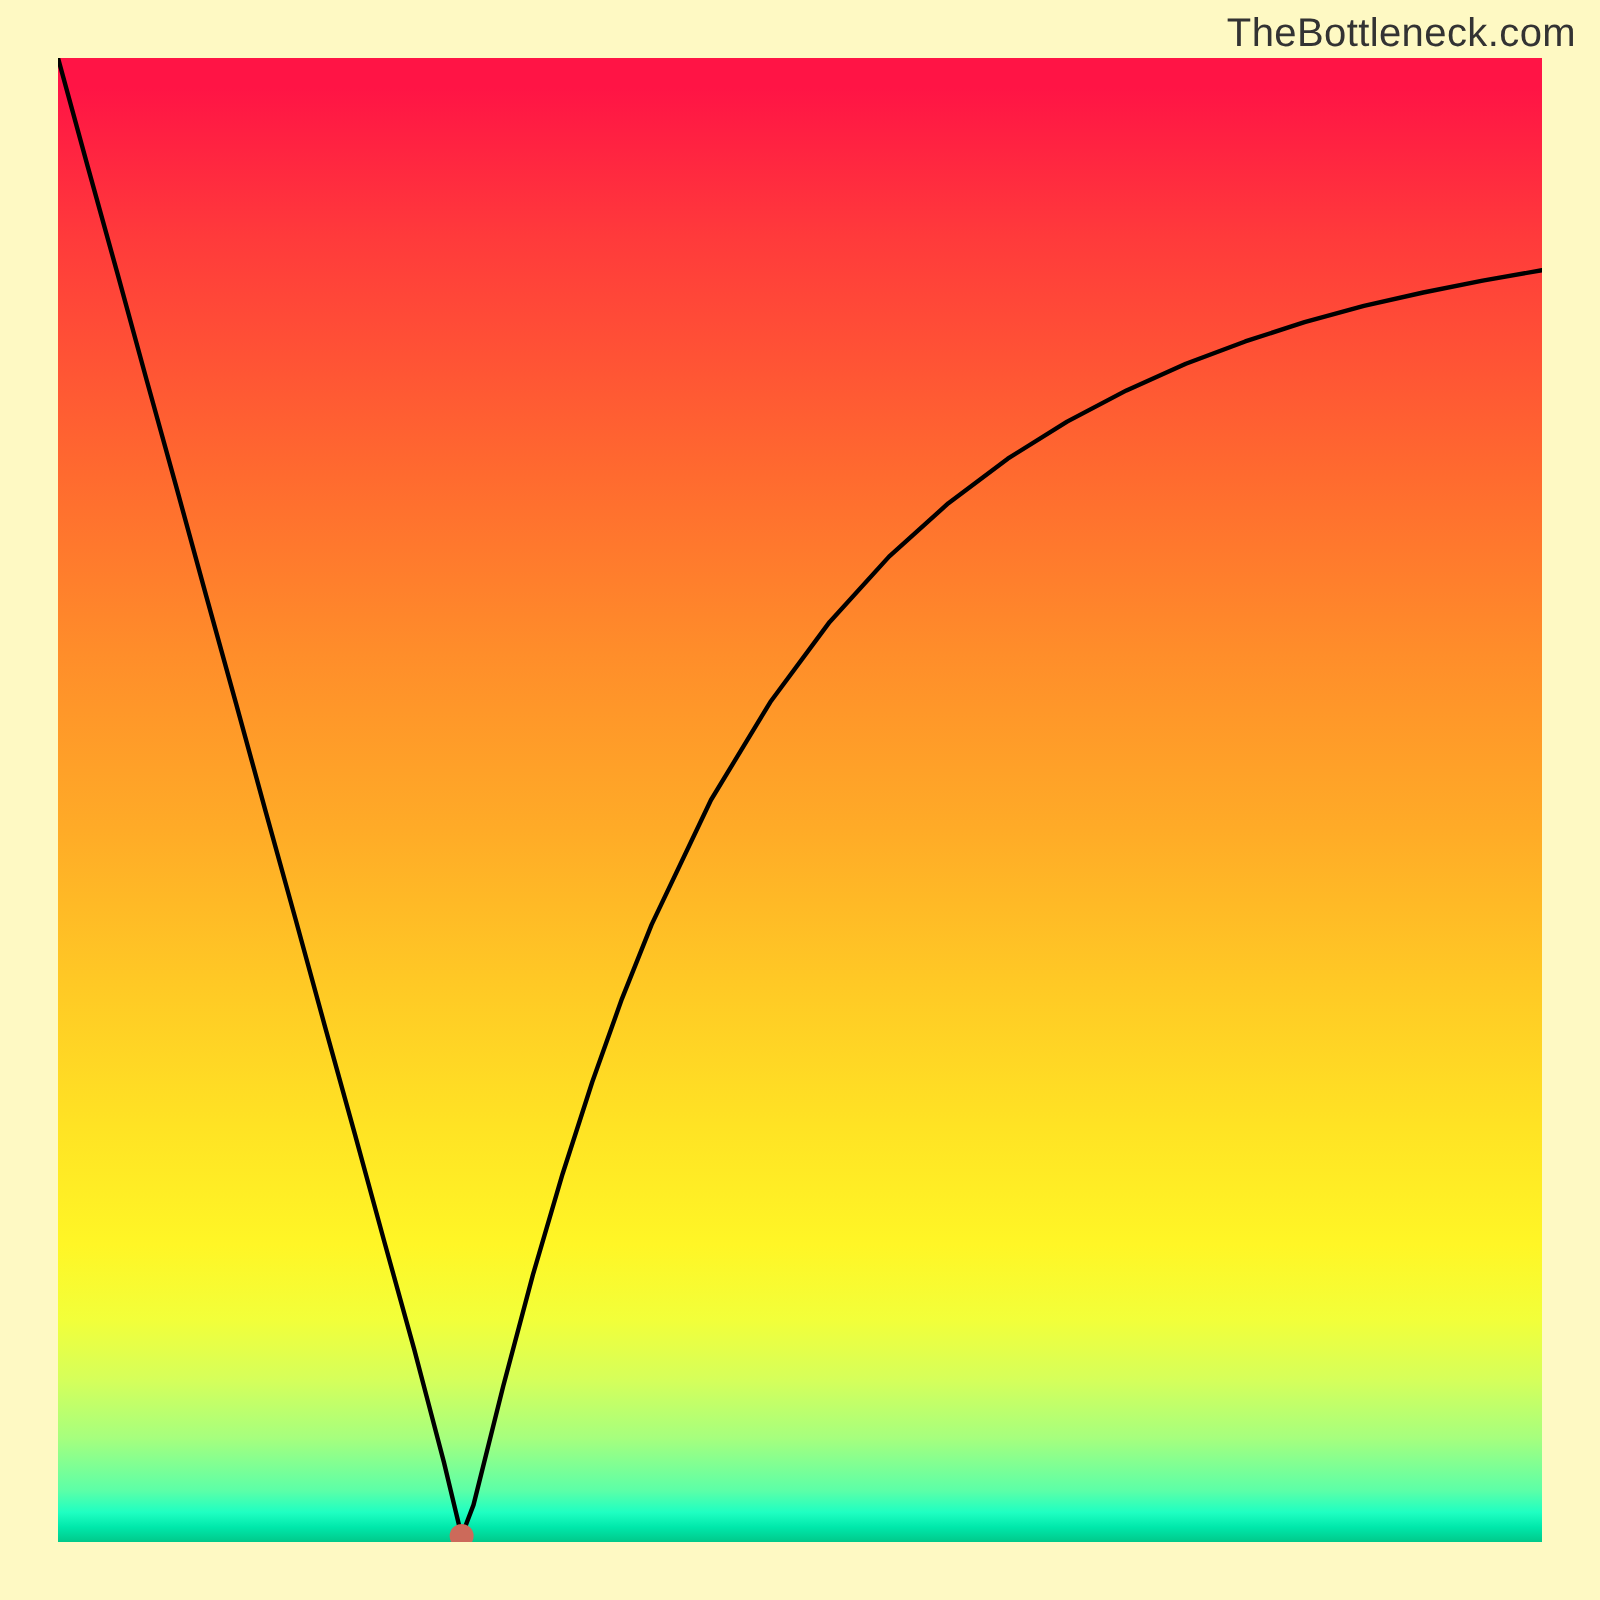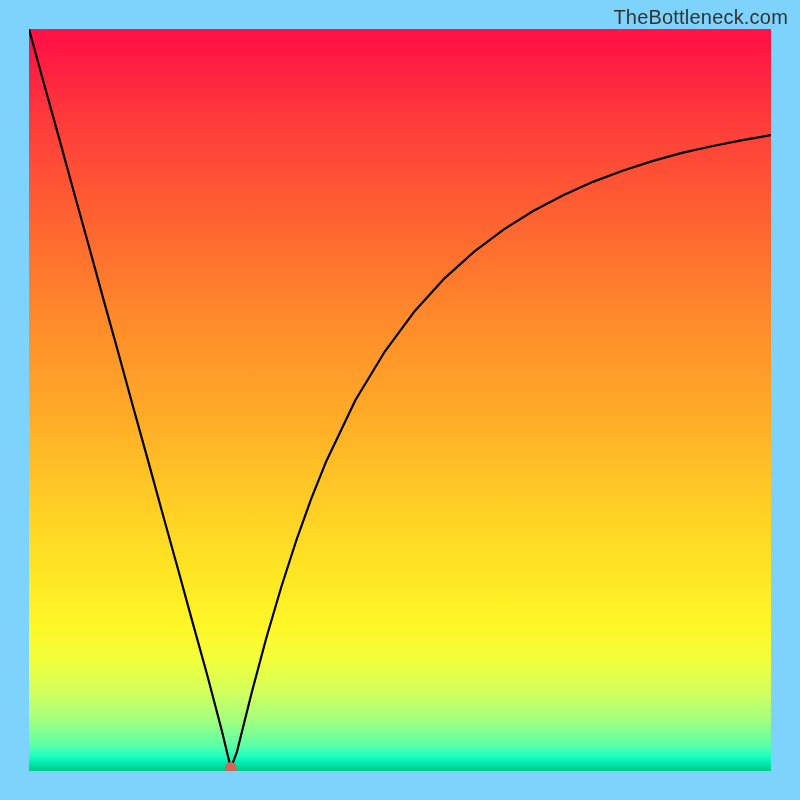--- a/index.html
+++ b/index.html
@@ -8,21 +8,21 @@
     width: 800px;
     height: 800px;
     font-family: Arial, Helvetica, sans-serif;
     background: #000;
     overflow: hidden;
   }
   .outer {
     position: relative;
     width: 800px;
     height: 800px;
-    background: #7dd3fc;
+    background: #fef9c3;
   }
   .watermark {
     position: absolute;
     top: 6px;
     right: 12px;
     color: #333;
     font-size: 20px;
     font-weight: 500;
     letter-spacing: 0.2px;
     z-index: 5;

